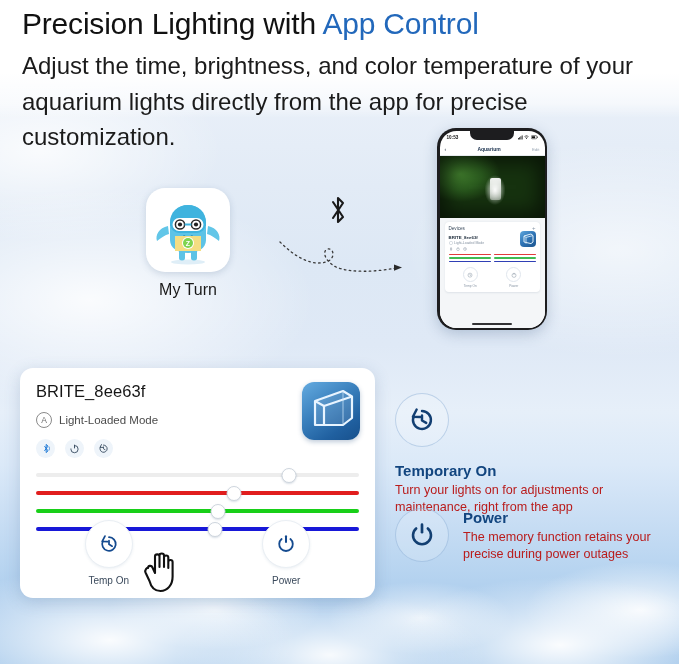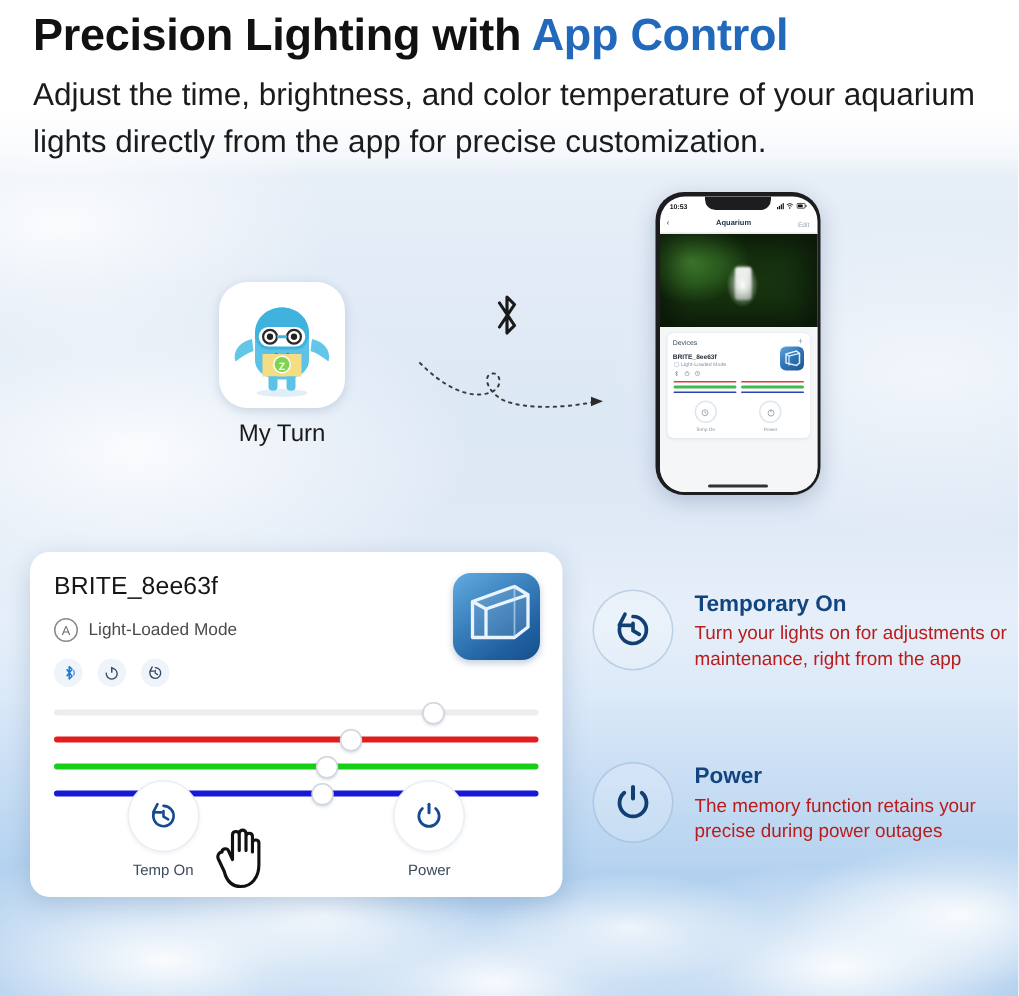--- a/index.html
+++ b/index.html
@@ -29,26 +29,26 @@
         #c9def4 78%, #b7d4f0 86%, #a8caec 93%, #9cc3e9 100%);
   }
   .sky-fade-top{
     position:absolute;left:0;top:0;width:679px;height:118px;
     background:linear-gradient(180deg,#ffffff 0%, #ffffff 62%, rgba(255,255,255,.55) 88%, rgba(255,255,255,0) 100%);
   }
 
   
   .header{position:absolute;left:22px;top:8px;width:650px;}
   .h-title{
-    font-size:30px;font-weight:bold;color:#111111;letter-spacing:-0.2px;
+    font-size:30px;font-weight:normal;color:#111111;letter-spacing:-0.2px;
     line-height:1.08;white-space:nowrap;margin:0;
   }
   .h-title .accent{color:#2268bb;}
   .h-sub{
-    font-size:21px;color:#1b1b1b;line-height:1.48;margin:8px 0 0 0;
+    font-size:24px;color:#1b1b1b;line-height:1.48;margin:8px 0 0 0;
     max-width:650px;
   }
 
   
   .appicon-wrap{position:absolute;left:146px;top:188px;width:88px;}
   .appicon{
     width:84px;height:84px;border-radius:19px;background:#ffffff;
     box-shadow:0 2px 7px rgba(60,90,130,.20);
     position:relative;overflow:hidden;
   }
@@ -181,21 +181,21 @@
   .bcirc{
     width:46px;height:46px;border-radius:50%;background:#ffffff;
     border:1px solid #eaeff4;display:flex;align-items:center;justify-content:center;
     box-shadow:0 1px 3px rgba(60,95,140,.10);
   }
   .blabel{margin-top:7px;font-size:10px;color:#3b4a5c;}
   .cursor{position:absolute;left:139px;top:547px;width:46px;height:48px;z-index:9;}
 
   
   .feat{position:absolute;display:flex;align-items:flex-start;gap:14px;}
-  .feat.f1{left:395px;top:393px;width:278px;}
+  .feat.f1{left:395px;top:393px;width:278px;flex-direction:column;}
   .feat.f2{left:395px;top:508px;width:278px;}
   .fcirc{
     width:52px;height:52px;border-radius:50%;
     border:1px solid rgba(120,160,205,.40);
     background:rgba(255,255,255,.18);
     display:flex;align-items:center;justify-content:center;flex:none;
   }
   .ftext{padding-top:1px;}
   .ftitle{font-size:15px;font-weight:bold;color:#12457f;line-height:1.2;}
   .fdesc{font-size:12.6px;color:#b91c1c;line-height:1.33;margin-top:2px;max-width:228px;}

